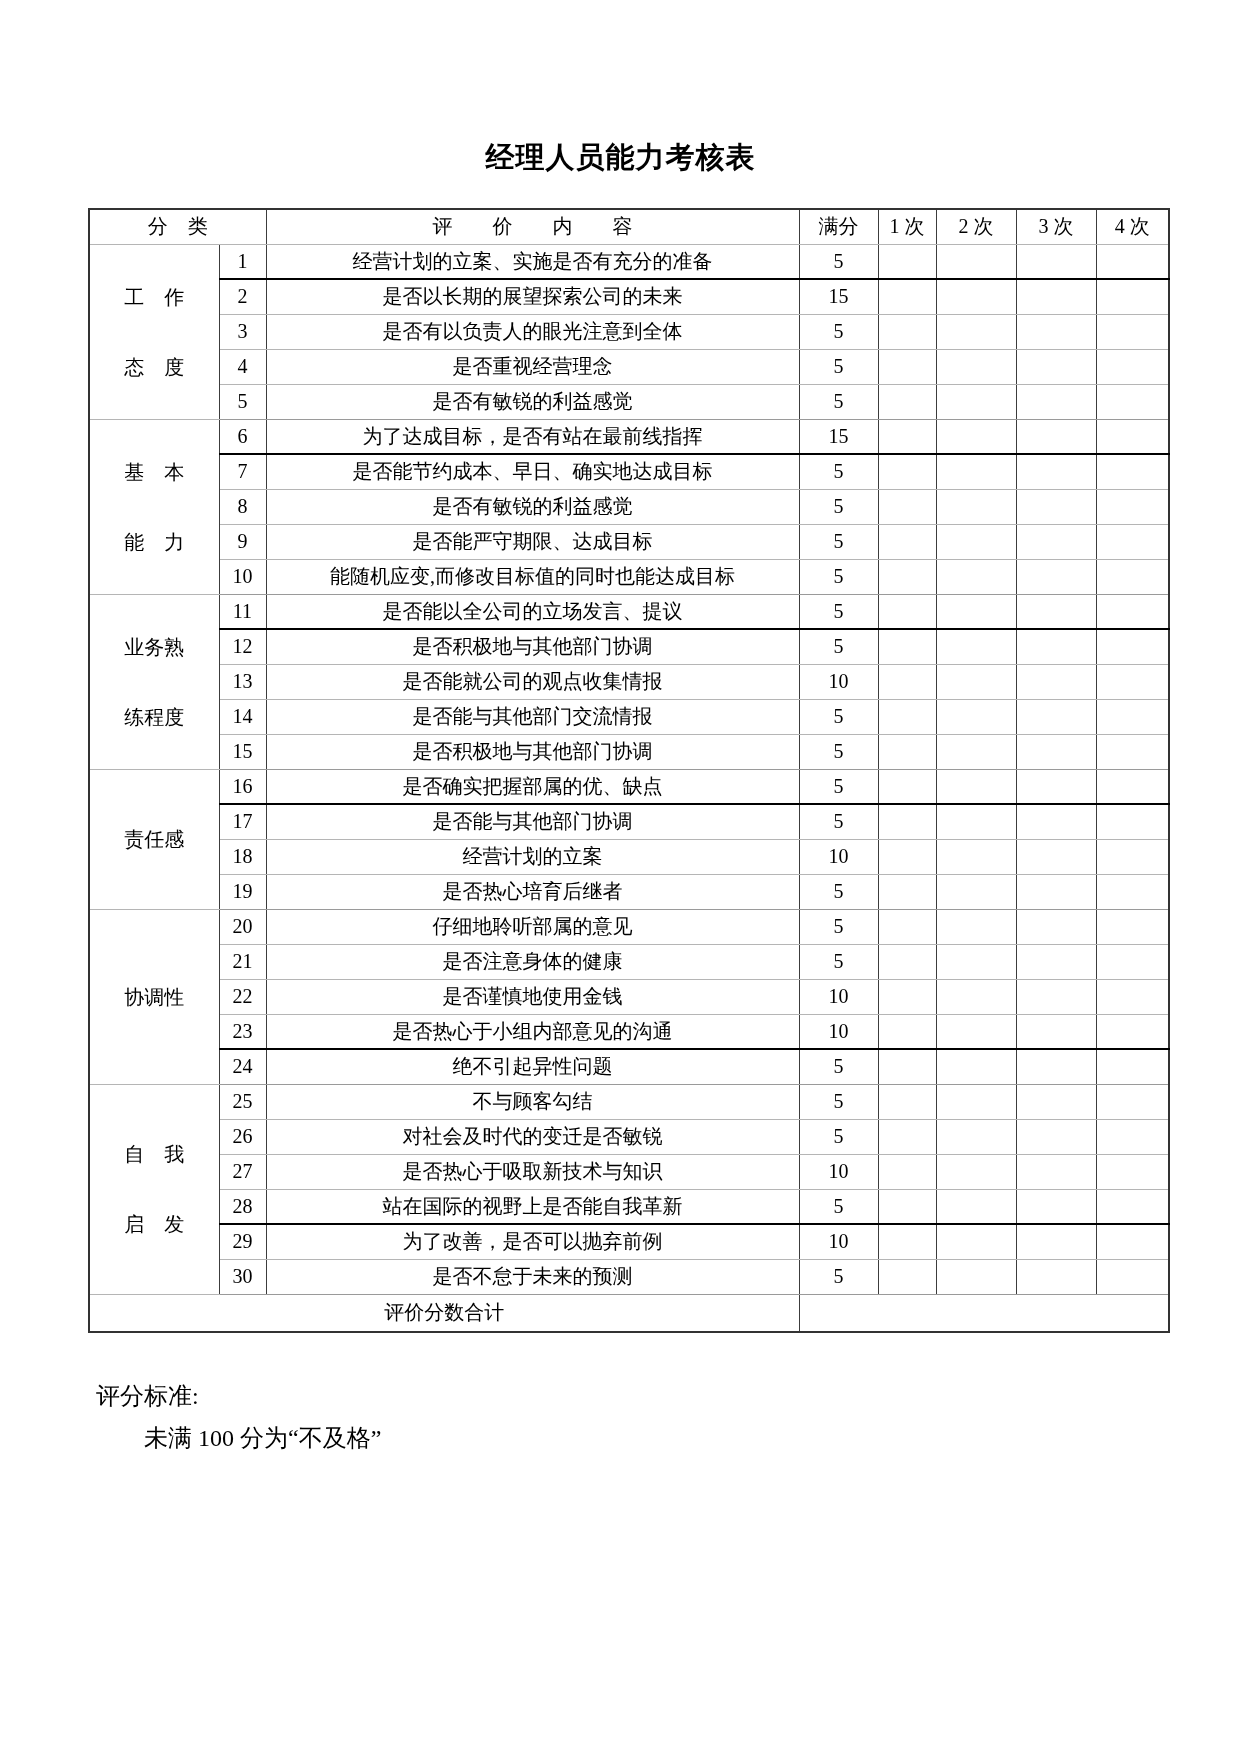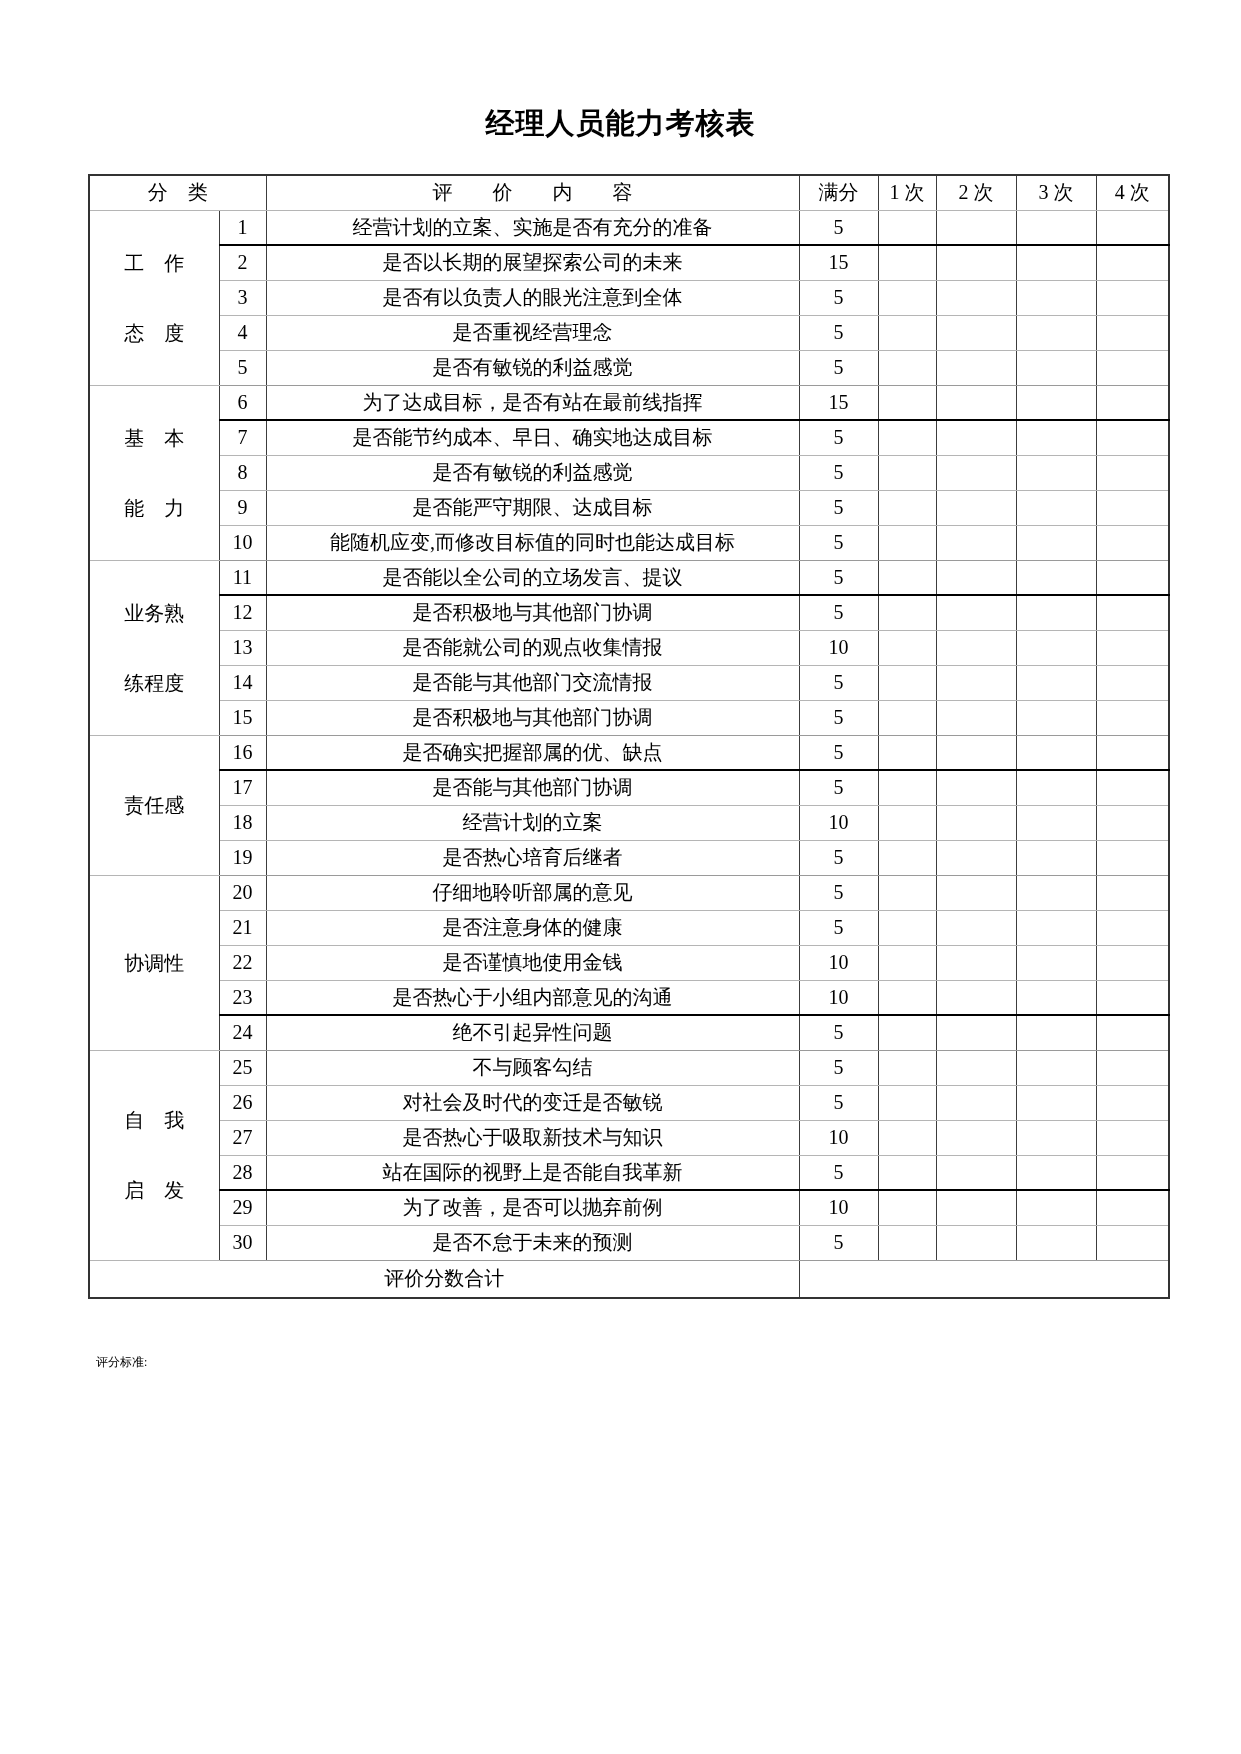--- a/index.html
+++ b/index.html
@@ -11,20 +11,21 @@
     width: 1241px;
     height: 1754px;
     font-family: "Liberation Serif", "DejaVu Serif", serif;
     color: #000000;
     position: relative;
   }
   .page {
     padding-top: 104px;
     width: 1241px;
     box-sizing: border-box;
+    margin-top: 34px;
   }
   .title {
     margin: 0 0 32px 0;
     font-size: 29px;
     line-height: 38px;
     font-weight: bold;
     text-align: center;
     letter-spacing: 1px;
   }
   .form-wrap {
@@ -67,21 +68,21 @@
     align-items: center;
     justify-content: center;
     gap: 48px;
   }
   .cat-line { line-height: 22px; }
   td.text-cell { padding: 0 4px; }
   tfoot td { border-top: 2px solid #000000; }
   tfoot td.total-value { border-left: 1px solid #3c3c3c; }
   .notes {
     margin: 42px 0 0 96px;
-    font-size: 12px;
+    font-size: 24px;
   }
   .notes-heading { line-height: 42px; }
   .notes-line {
     margin-left: 48px;
     line-height: 42px;
   }
 </style>
 </head>
 <body>
 
@@ -421,14 +422,15 @@
         <tr>
           <td colspan="3" class="total-label">评价分数合计</td>
           <td colspan="5" class="total-value"></td>
         </tr>
       </tfoot>
     </table>
   </div>
 
   <div class="notes">
     <div class="notes-heading">评分标准:</div>
+    <div class="notes-line">未满 100 分为“不及格”</div>
   </div>
 </div>
 
 </body></html>

